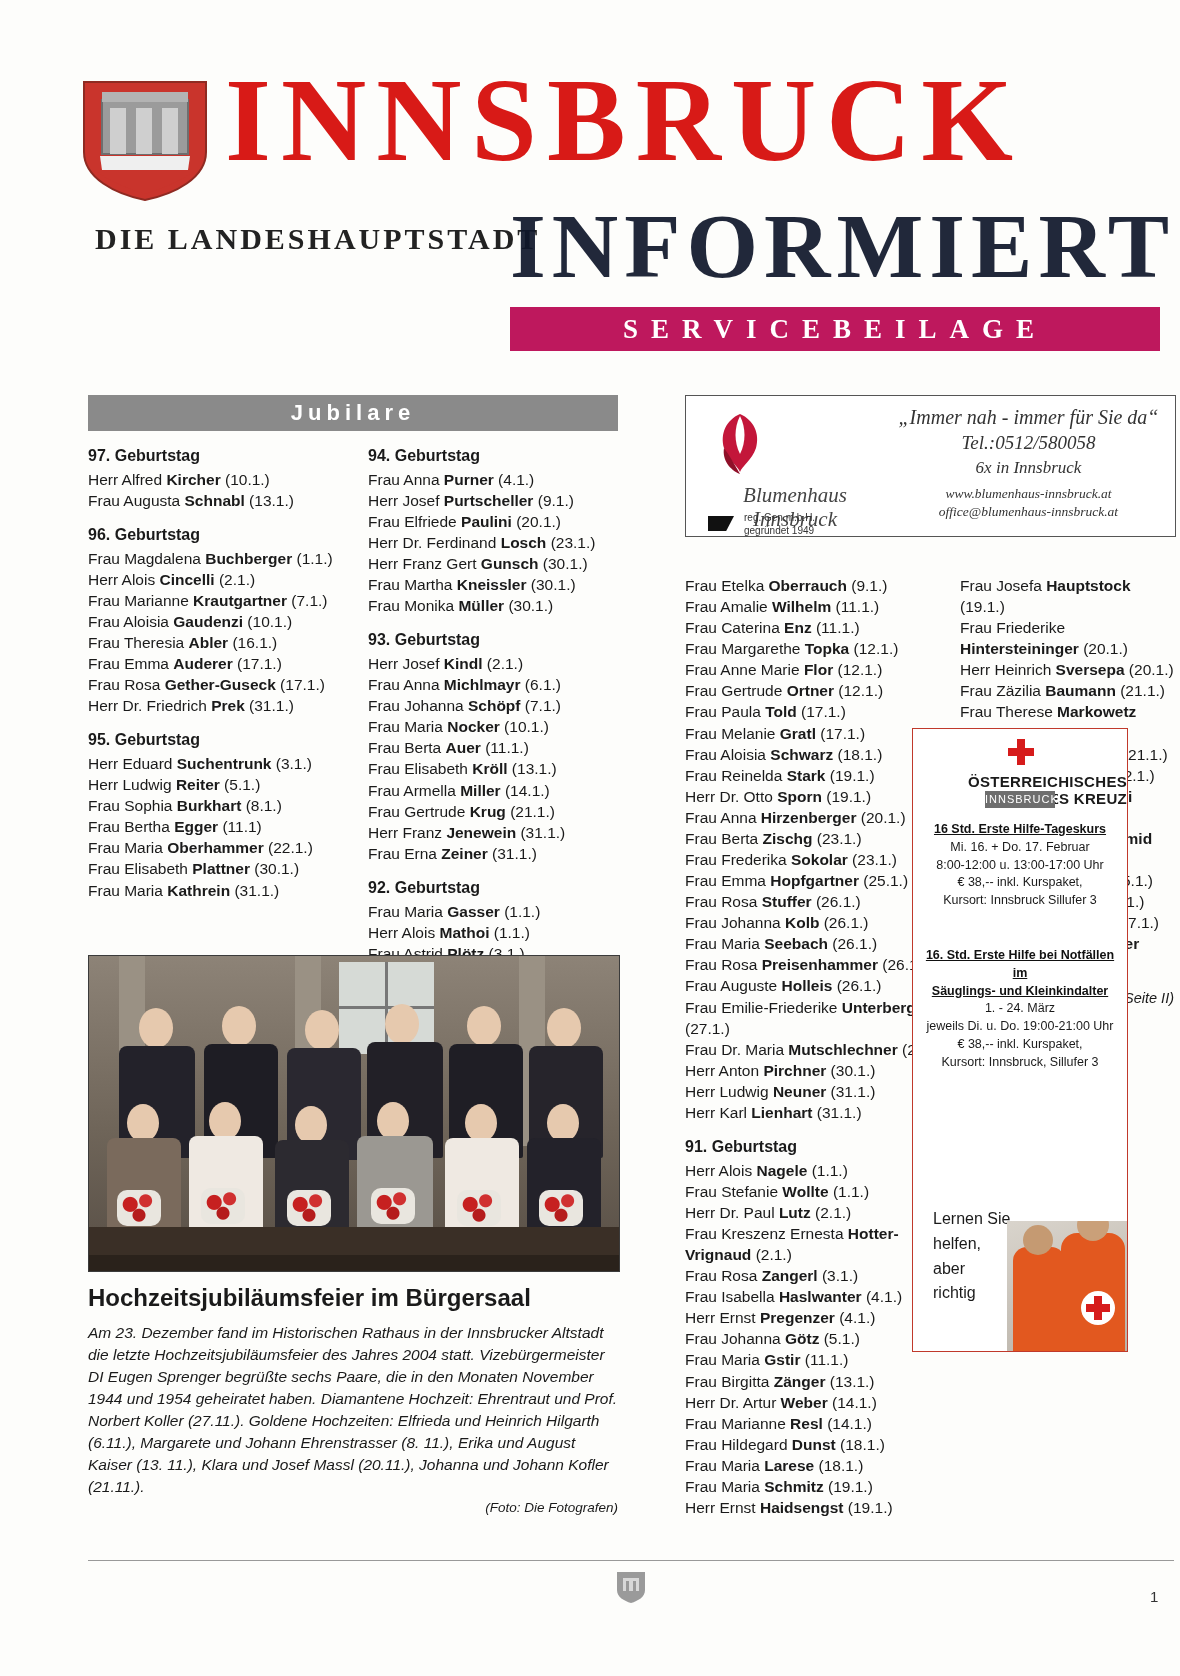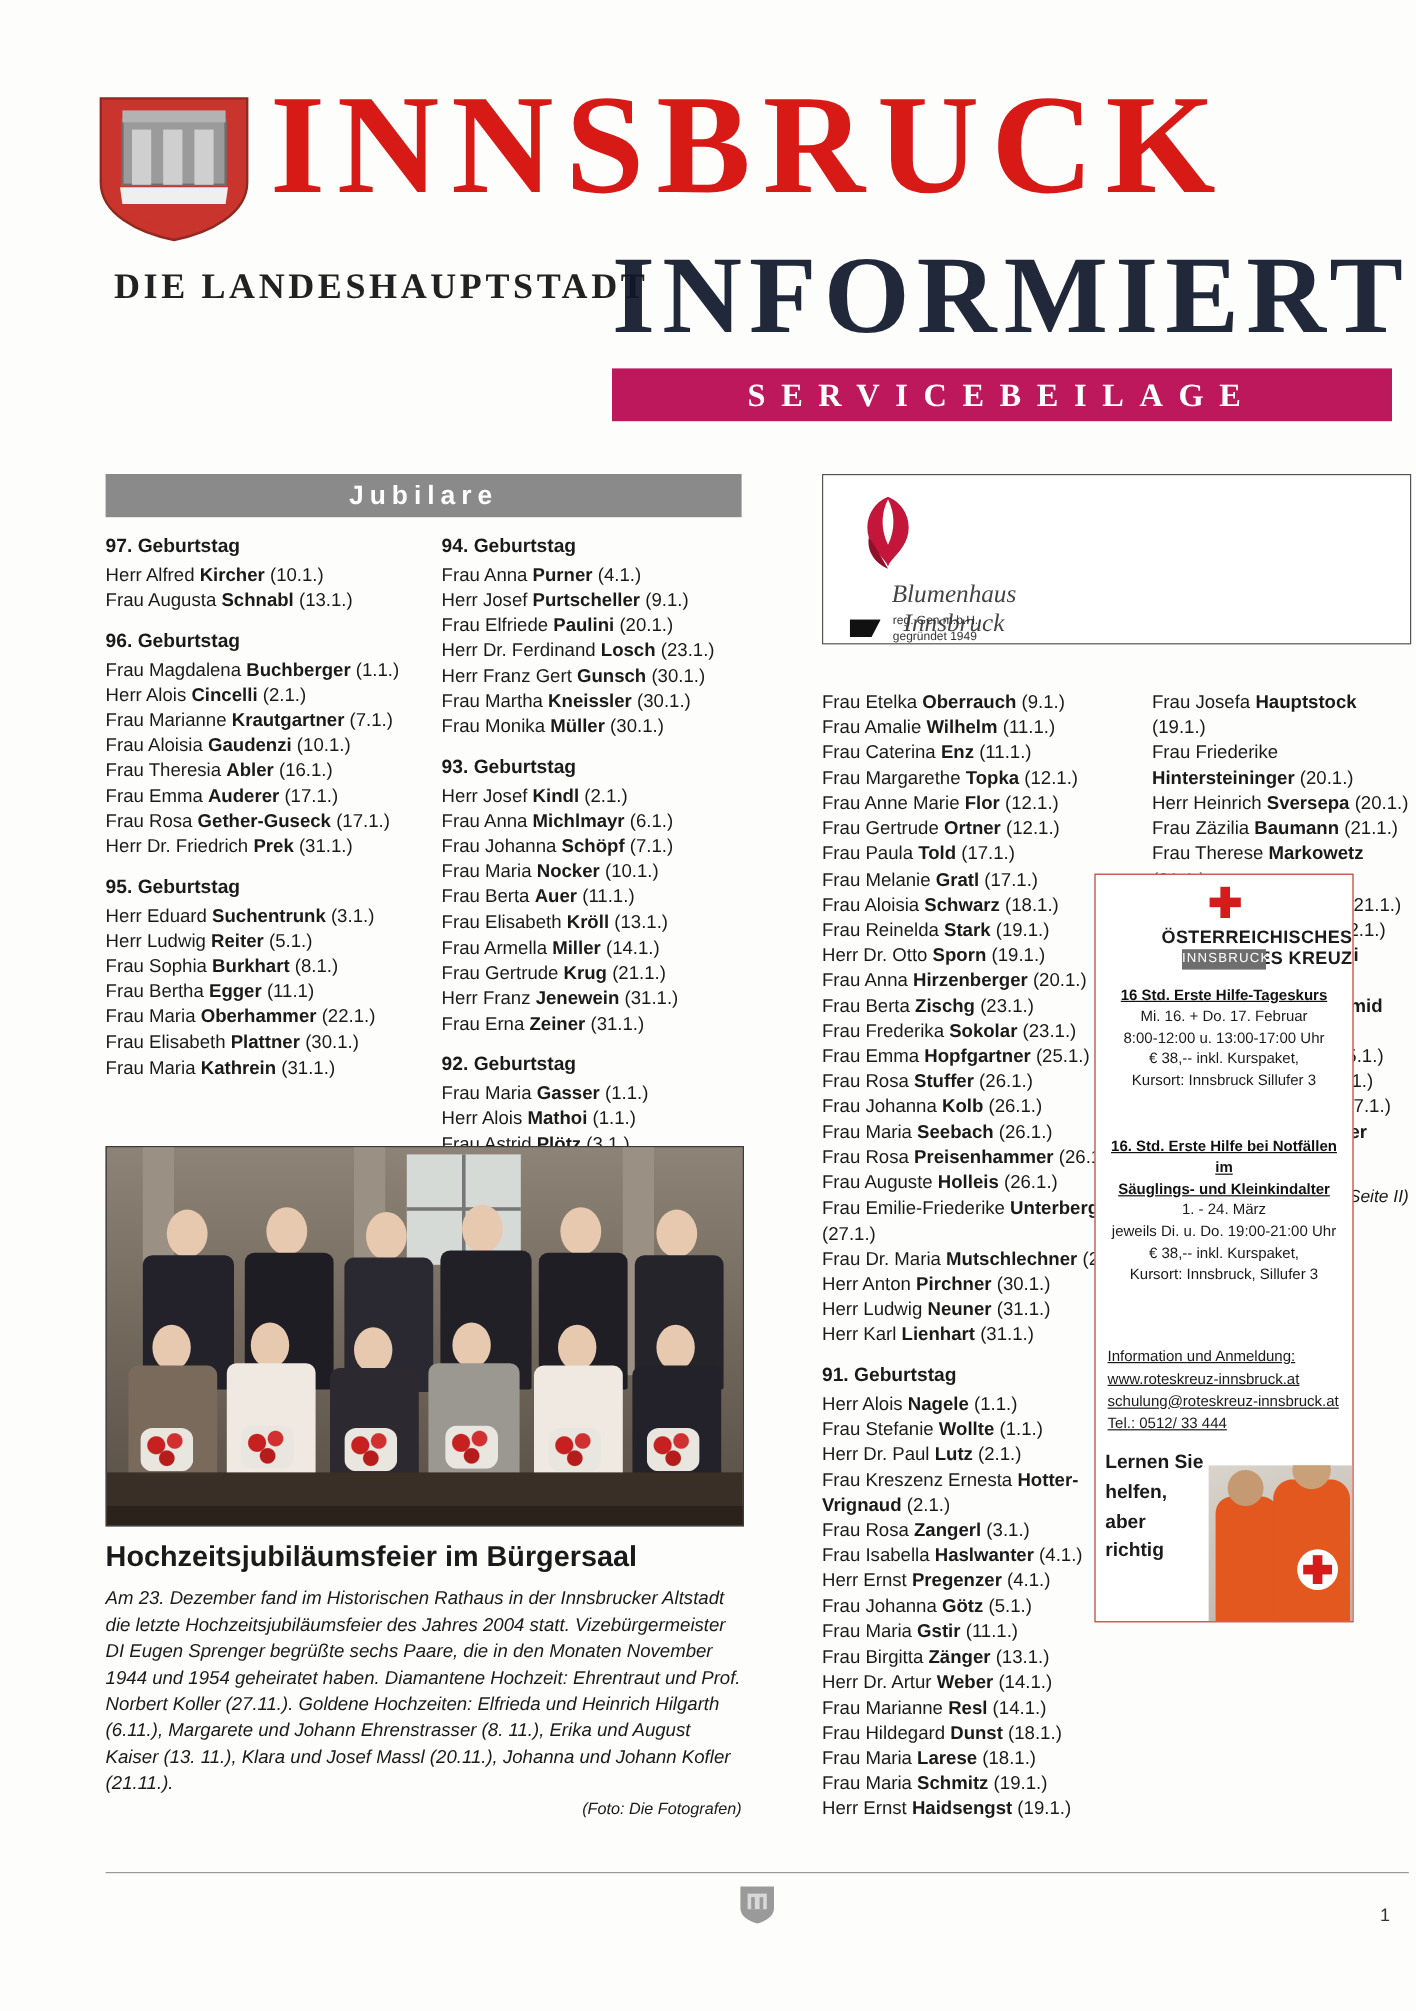--- a/index.html
+++ b/index.html
@@ -150,21 +150,21 @@
   .rk-cross{position:absolute;left:95px;top:10px;width:26px;height:26px;}
   .rk-cross:before,.rk-cross:after{content:"";position:absolute;background:#d61b1b;}
   .rk-cross:before{left:9px;top:0;width:8px;height:26px;}
   .rk-cross:after{left:0;top:9px;width:26px;height:8px;}
   .rk-title{position:absolute;left:0;top:44px;width:214px;text-align:right;font-size:15px;font-weight:bold;letter-spacing:.3px;}
   .rk-city{position:absolute;left:72px;top:62px;width:70px;height:17px;background:#6e6e6e;color:#fff;font-size:11px;text-align:center;line-height:17px;letter-spacing:1px;}
   .rk-block{position:absolute;left:8px;width:198px;text-align:center;font-size:12.5px;line-height:1.42;}
   .rk-block .h{font-weight:bold;text-decoration:underline;color:#111;}
   .rk-info{position:absolute;left:10px;top:392px;width:198px;font-size:12.5px;line-height:1.5;text-decoration:underline;}
   .rk-info .plain{text-decoration:none;}
-  .rk-learn{position:absolute;left:8px;top:478px;font-size:16px;font-weight:bold;line-height:1.55;}
+  .rk-learn{position:absolute;left:20px;top:478px;font-size:16px;font-weight:normal;line-height:1.55;}
   .rk-photo{position:absolute;right:0;bottom:0;width:120px;height:130px;overflow:hidden;}
   .rk-photo .bg{position:absolute;inset:0;background:linear-gradient(160deg,#d9d4cc,#b9b2a8);}
   .rk-photo .p1{position:absolute;left:6px;bottom:0;width:52px;height:104px;background:#e2581f;border-radius:14px 14px 0 0;}
   .rk-photo .p2{position:absolute;left:54px;bottom:0;width:64px;height:118px;background:#e2581f;border-radius:16px 16px 0 0;}
   .rk-photo .h1{position:absolute;left:16px;bottom:96px;width:30px;height:30px;border-radius:50%;background:#c59a72;}
   .rk-photo .h2{position:absolute;left:70px;bottom:110px;width:32px;height:32px;border-radius:50%;background:#caa079;}
   .rk-photo .badge{position:absolute;left:74px;bottom:26px;width:34px;height:34px;border-radius:50%;background:#fff;}
   .rk-photo .badge:before,.rk-photo .badge:after{content:"";position:absolute;background:#d61b1b;}
   .rk-photo .badge:before{left:13px;top:5px;width:8px;height:24px;}
   .rk-photo .badge:after{left:5px;top:13px;width:24px;height:8px;}
@@ -340,20 +340,27 @@
         </svg>
       </div>
       <div class="bh-name">
         <div>Blumenhaus</div>
         <div>Innsbruck</div>
       </div>
       <div class="bh-flag"></div>
       <div class="bh-small">
         <div>reg. Gen.m.b.H.</div>
         <div>gegründet 1949</div>
+      </div>
+      <div class="bh-slogan">
+        <div class="l1">„Immer nah - immer für Sie da“</div>
+        <div class="l2">Tel.:0512/580058</div>
+        <div class="l3">6x in Innsbruck</div>
+        <div class="l4">www.blumenhaus-innsbruck.at</div>
+        <div class="l5">office@blumenhaus-innsbruck.at</div>
       </div>
     </div>
 
     <div class="col-mid names" id="col3">
         <p class="n"><span>Frau Etelka </span><b>Oberrauch</b><span> (9.1.)</span></p>
         <p class="n"><span>Frau Amalie </span><b>Wilhelm</b><span> (11.1.)</span></p>
         <p class="n"><span>Frau Caterina </span><b>Enz</b><span> (11.1.)</span></p>
         <p class="n"><span>Frau Margarethe </span><b>Topka</b><span> (12.1.)</span></p>
         <p class="n"><span>Frau Anne Marie </span><b>Flor</b><span> (12.1.)</span></p>
         <p class="n"><span>Frau Gertrude </span><b>Ortner</b><span> (12.1.)</span></p>
@@ -430,26 +437,20 @@
 
     <div class="rk-block" style="top:218px;">
       <div class="h">16. Std. Erste Hilfe bei Notfällen im</div>
       <div class="h">Säuglings- und Kleinkindalter</div>
       <div>1. - 24. März</div>
       <div>jeweils Di. u. Do. 19:00-21:00 Uhr</div>
       <div>€ 38,-- inkl. Kurspaket,</div>
       <div>Kursort: Innsbruck, Sillufer 3</div>
     </div>
 
-    <div class="rk-info">
-      <div>Information und Anmeldung:</div>
-      <div>www.roteskreuz-innsbruck.at</div>
-      <div>schulung@roteskreuz-innsbruck.at</div>
-      <div class="plain">Tel.: 0512/ 33 444</div>
-    </div>
 
     <div class="rk-learn">
       <div>Lernen Sie</div>
       <div>helfen,</div>
       <div>aber</div>
       <div>richtig</div>
     </div>
 
     <div class="rk-photo">
       <div class="bg"></div>

